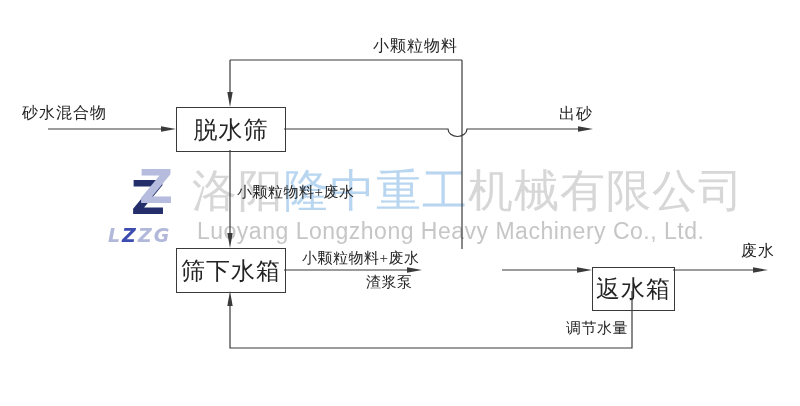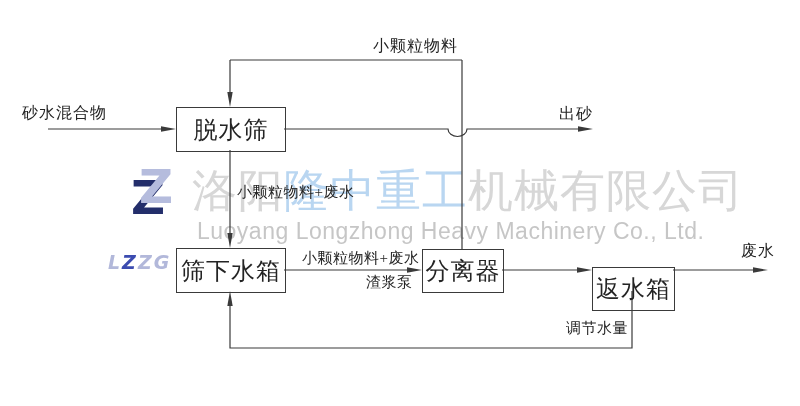--- a/index.html
+++ b/index.html
@@ -9,21 +9,21 @@
   .wm{position:absolute;z-index:1;white-space:nowrap;user-select:none;}
   .wm-cn{left:192px;top:161px;font-size:45px;font-weight:300;letter-spacing:1px;
          font-family:"Liberation Sans",sans-serif;}
   .wm-en{left:197px;top:218px;font-size:23px;font-weight:300;letter-spacing:.5px;}
   .logo{position:absolute;left:130px;top:163px;width:56px;height:64px;z-index:1;}
   .logo span{position:absolute;font-family:"DejaVu Sans",sans-serif;font-weight:700;
              font-size:47px;line-height:1;}
   .logo .z-dark{left:1px;top:11px;}
   .logo .z-light{left:9px;top:0;}
   .lzzg{position:absolute;left:108px;top:224px;z-index:1;font-style:italic;font-weight:700;
-        font-size:19px;letter-spacing:2px;font-family:"DejaVu Sans",sans-serif;margin-top:27px;}
+        font-size:19px;letter-spacing:2px;font-family:"DejaVu Sans",sans-serif;}
   
   .flow-svg{position:absolute;left:0;top:0;z-index:2;}
   .node{position:absolute;z-index:3;display:flex;align-items:center;justify-content:center;
         border:1.5px solid #3a3a3a;background:transparent;color:#242424;
         font-size:24px;letter-spacing:1px;font-family:"Liberation Serif",serif;}
   .lbl{position:absolute;z-index:3;color:#242424;white-space:nowrap;
        font-family:"Liberation Serif",serif;}
   .fs18{font-size:16px;letter-spacing:1px;}
   .fs16{font-size:15px;letter-spacing:.5px;}
 </style>
@@ -72,21 +72,20 @@
       <polygon points="230,248 227.3,233 232.7,233"></polygon>
       <polygon points="422,270 407,267.3 407,272.7"></polygon>
       <polygon points="592,270 577,267.3 577,272.7"></polygon>
       <polygon points="768,270 753,267.3 753,272.7"></polygon>
       <polygon points="230,291 227.3,306 232.7,306"></polygon>
     </g>
   </svg>
 
   <div class="node" style="left:176px;top:107px;width:108px;height:43px;">脱水筛</div>
   <div class="node" style="left:176px;top:248px;width:108px;height:43px;">筛下水箱</div>
-  <div class="node" style="left:422px;top:249px;width:80px;height:42px;">分离器</div>
   <div class="node" style="left:592px;top:267px;width:81px;height:42px;">返水箱</div>
 
   <div class="lbl fs18" style="left:22px;top:103px;">砂水混合物</div>
   <div class="lbl fs18" style="left:373px;top:36px;">小颗粒物料</div>
   <div class="lbl fs18" style="left:559px;top:104px;">出砂</div>
   <div class="lbl fs16" style="left:237px;top:183px;">小颗粒物料+废水</div>
   <div class="lbl fs16" style="left:302px;top:249px;">小颗粒物料+废水</div>
   <div class="lbl fs16" style="left:322px;top:273px;margin-left:44px;">渣浆泵</div>
   <div class="lbl fs18" style="left:741px;top:241px;">废水</div>
   <div class="lbl fs16" style="left:566px;top:319px;">调节水量</div>

